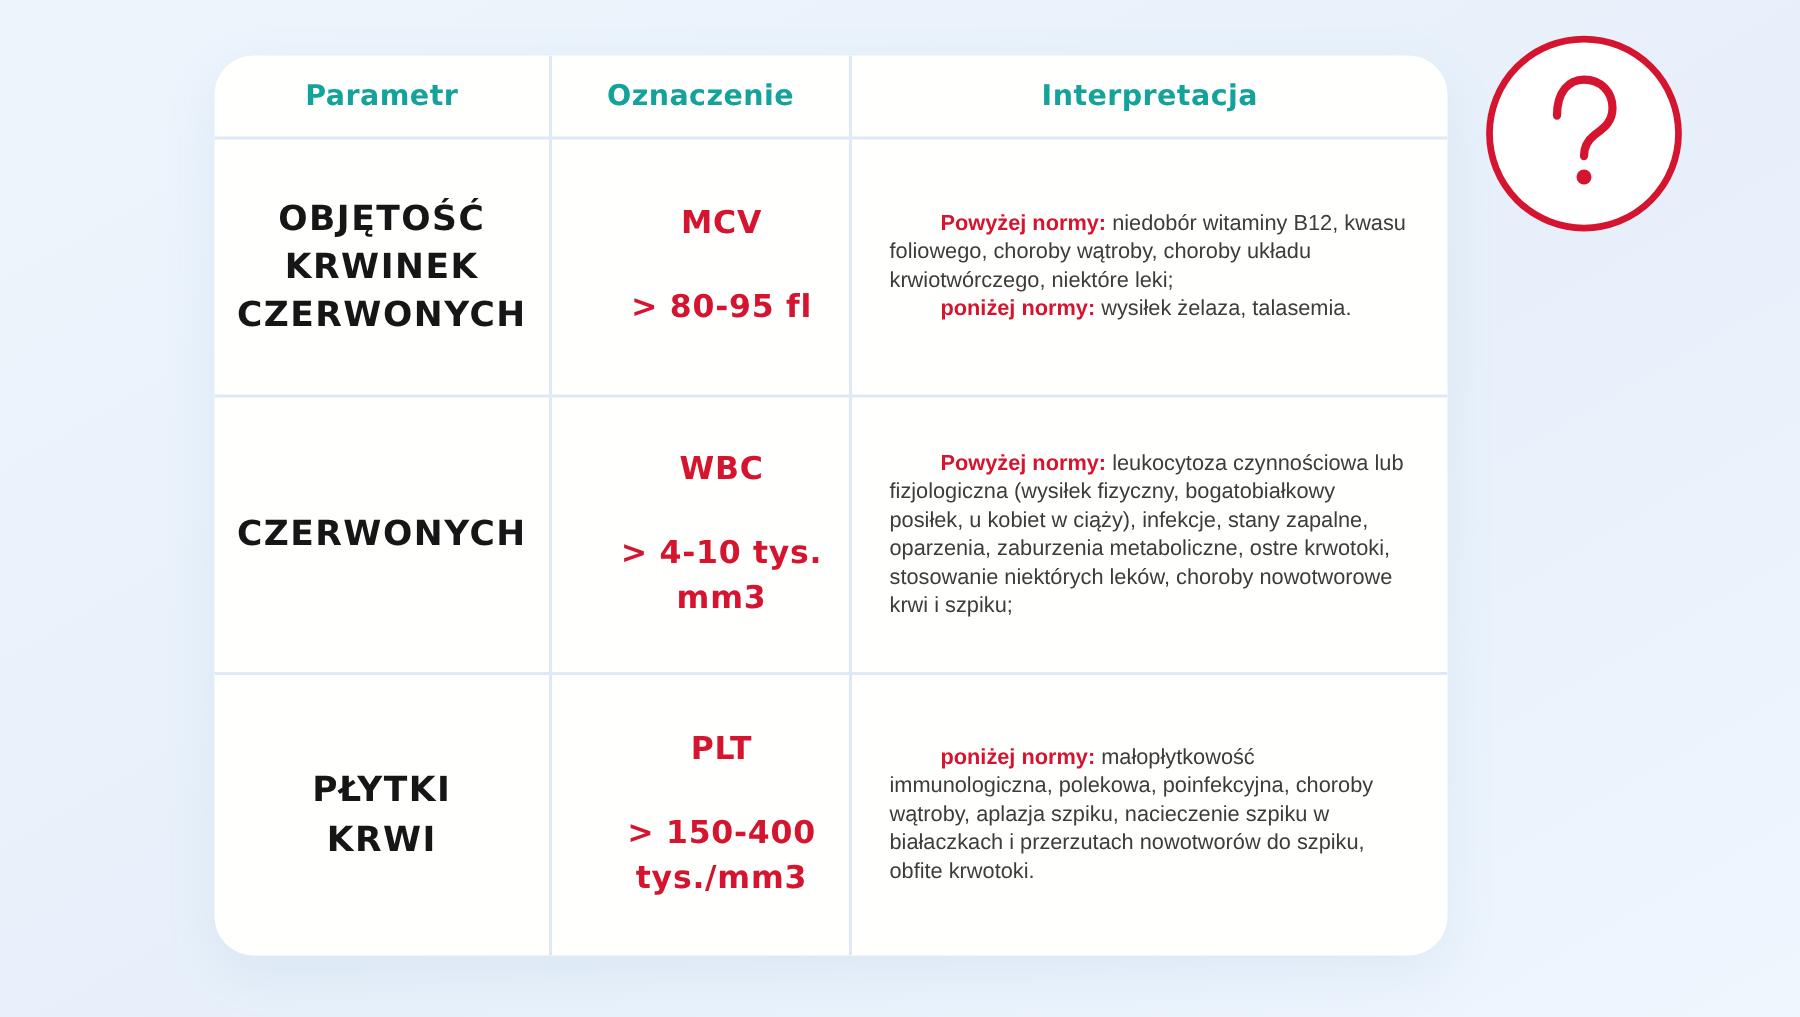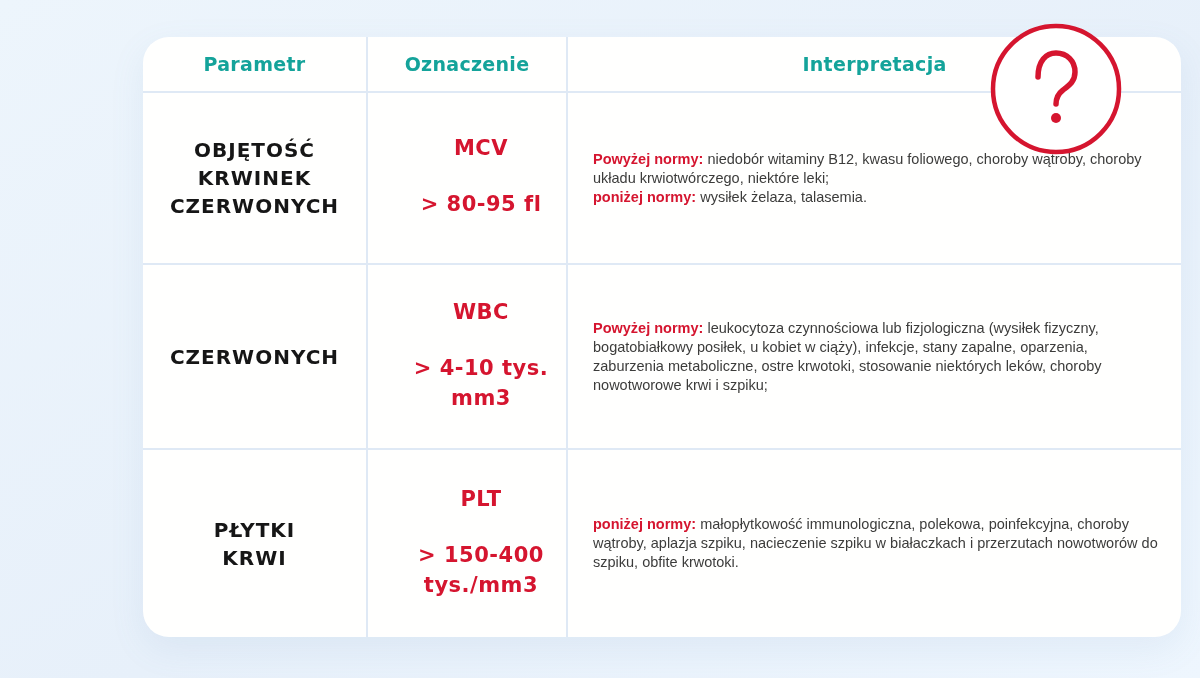--- a/index.html
+++ b/index.html
@@ -2,60 +2,60 @@
 <html><head>
 <meta charset="utf-8">
 <style>
   html,body{margin:0;padding:0;}
   body{
     width:1200px;height:678px;position:relative;overflow:hidden;
     background:linear-gradient(150deg,#edf5fc 0%,#e7f0fa 55%,#eef6fe 100%);
     font-family:"Liberation Sans",sans-serif;
   }
   .table{
-    position:absolute;left:143px;top:37px;width:1038px;height:600px;
+    position:absolute;left:143px;top:37px;width:822px;height:600px;
     background:#fffffe;border-radius:26px;overflow:hidden;
     box-shadow:0 12px 34px rgba(110,145,190,.10);
     display:grid;
     grid-template-columns:225px 200px 1fr;
     grid-template-rows:56px 172px 185px 1fr;
   }
   .cell{
     border-right:2px solid #dfe9f5;
     border-bottom:2px solid #dfe9f5;
     display:flex;align-items:center;justify-content:center;
     box-sizing:border-box;
   }
   .cell.c3{border-right:none;}
   .cell.rlast{border-bottom:none;}
   .th{
     color:#14a39a;font-weight:bold;font-size:19px;letter-spacing:.3px;
     font-family:"DejaVu Sans","Liberation Sans",sans-serif;
   }
   .param{
-    color:#161616;font-weight:bold;font-size:20px;letter-spacing:1px;
+    color:#161616;font-weight:bold;font-size:23px;letter-spacing:1px;
     text-align:center;white-space:pre-line;line-height:1.4;
     font-family:"DejaVu Sans","Liberation Sans",sans-serif;
   }
   .mark{
     flex-direction:column;gap:30px;color:#d5152f;font-weight:bold;
     font-size:21px;letter-spacing:.5px;text-align:center;
     font-family:"DejaVu Sans","Liberation Sans",sans-serif;
     padding-left:28px;
   }
   .mark .range{white-space:pre-line;line-height:1.42;}
   .interp{
     justify-content:flex-start;align-items:center;
     padding:10px 22px 10px 25px;
   }
   .interp-text{
     font-size:14.5px;line-height:19px;color:#3c3c3b;width:100%;
   }
   .seg{display:block;}
-  .lbl{color:#d5152f;font-weight:bold;}
+  .lbl{color:#d5152f;font-weight:bold;margin-left:34px;}
   .help{
     position:absolute;left:990px;top:23px;width:132px;height:132px;z-index:5;
     cursor:pointer;background:transparent;border:none;padding:0;
   }
 </style>
 </head>
 <body>
 
 <div class="table">
 

